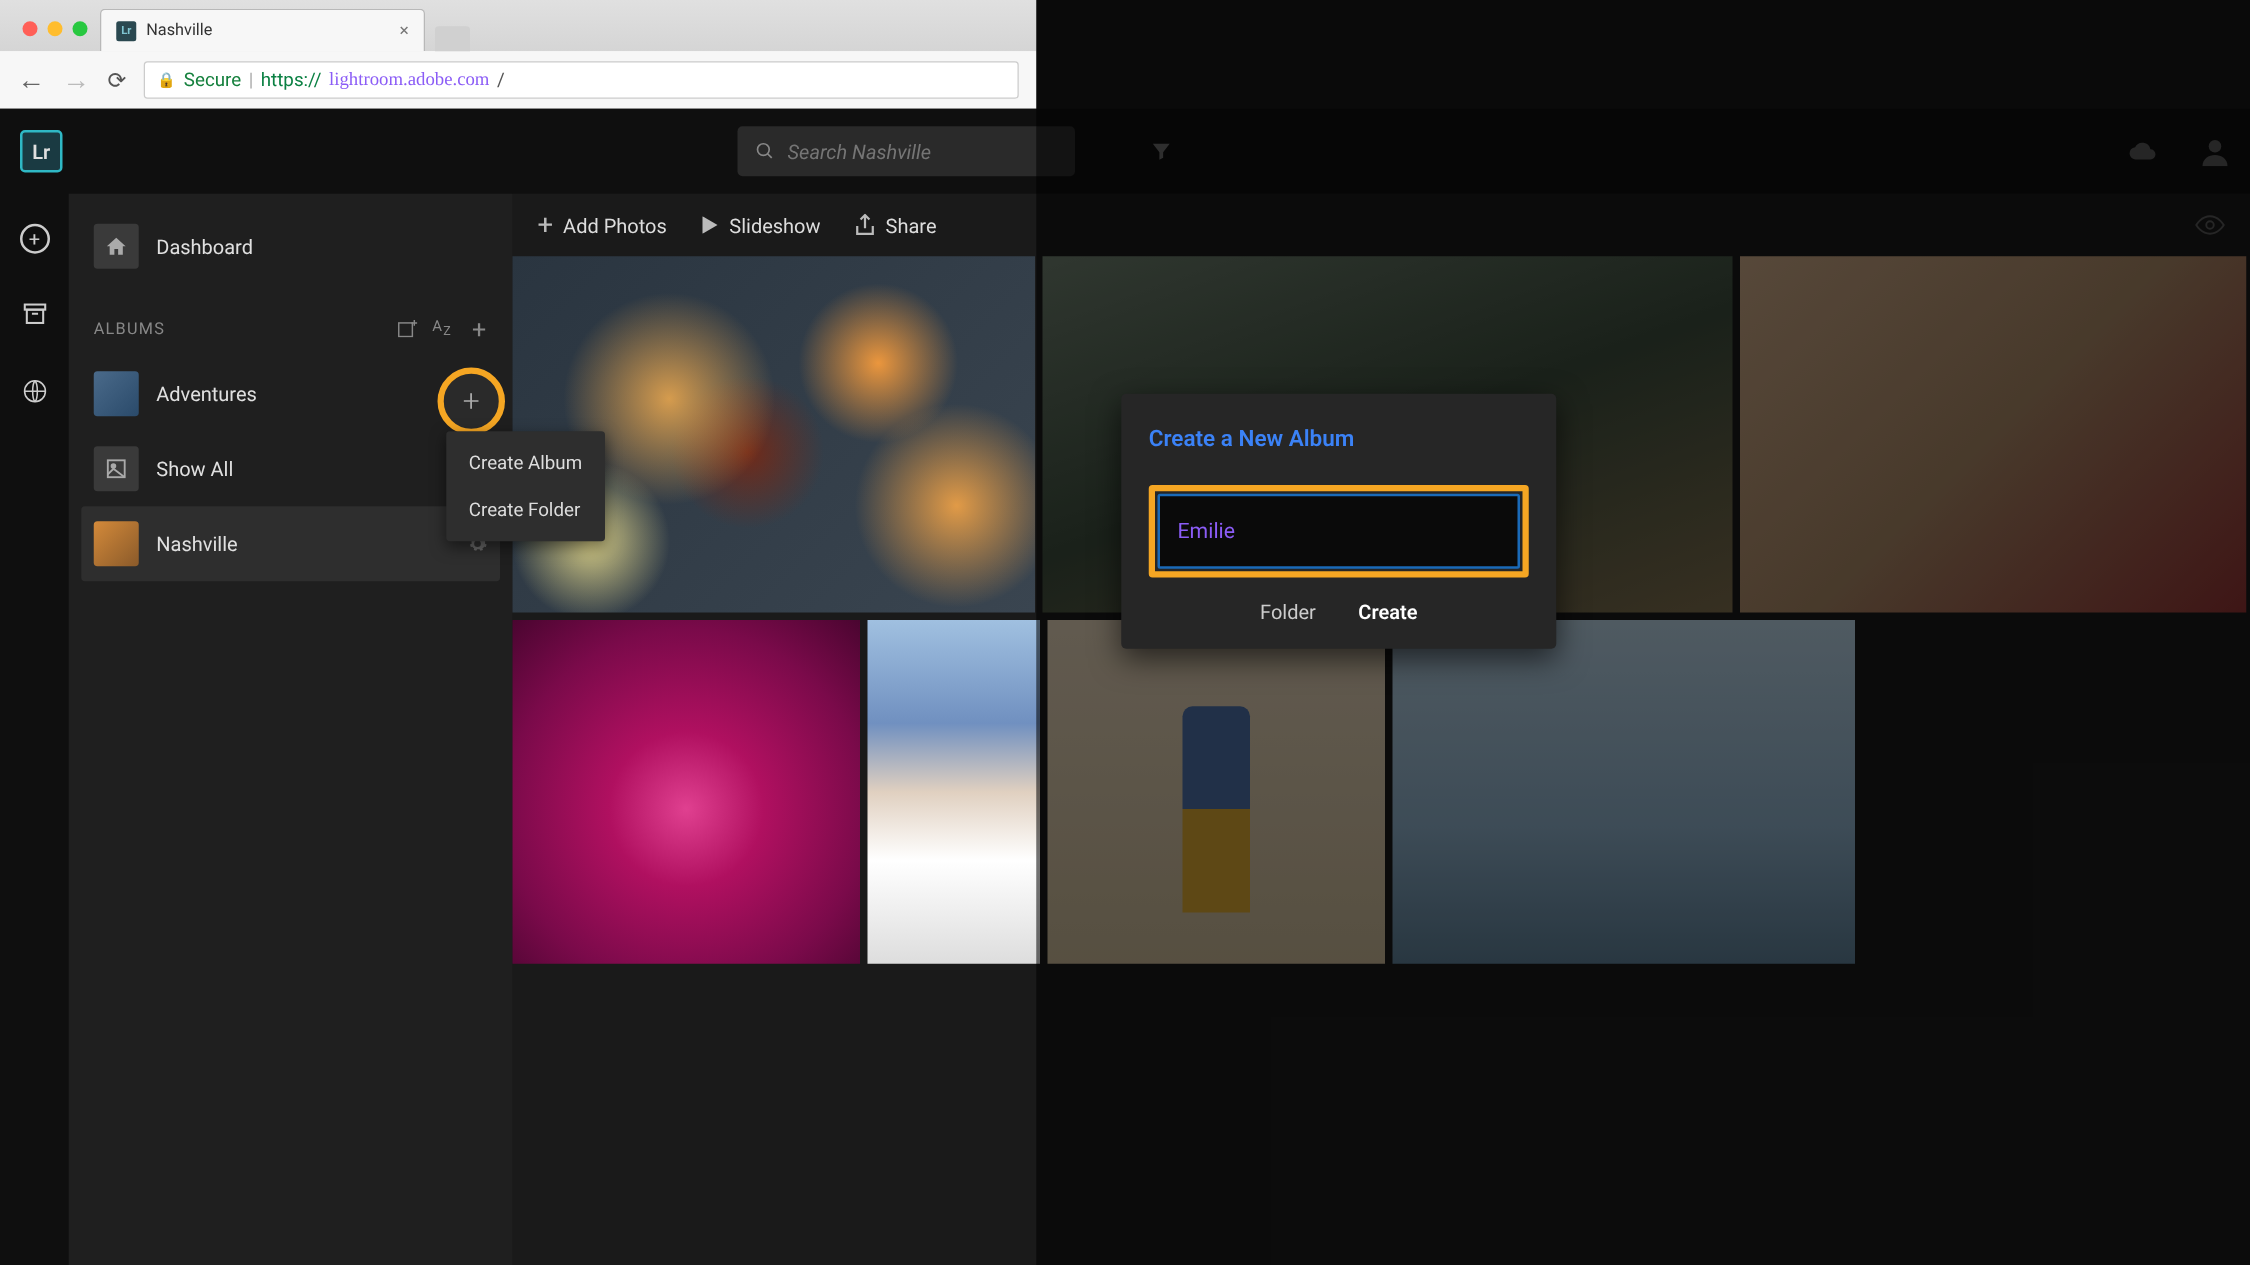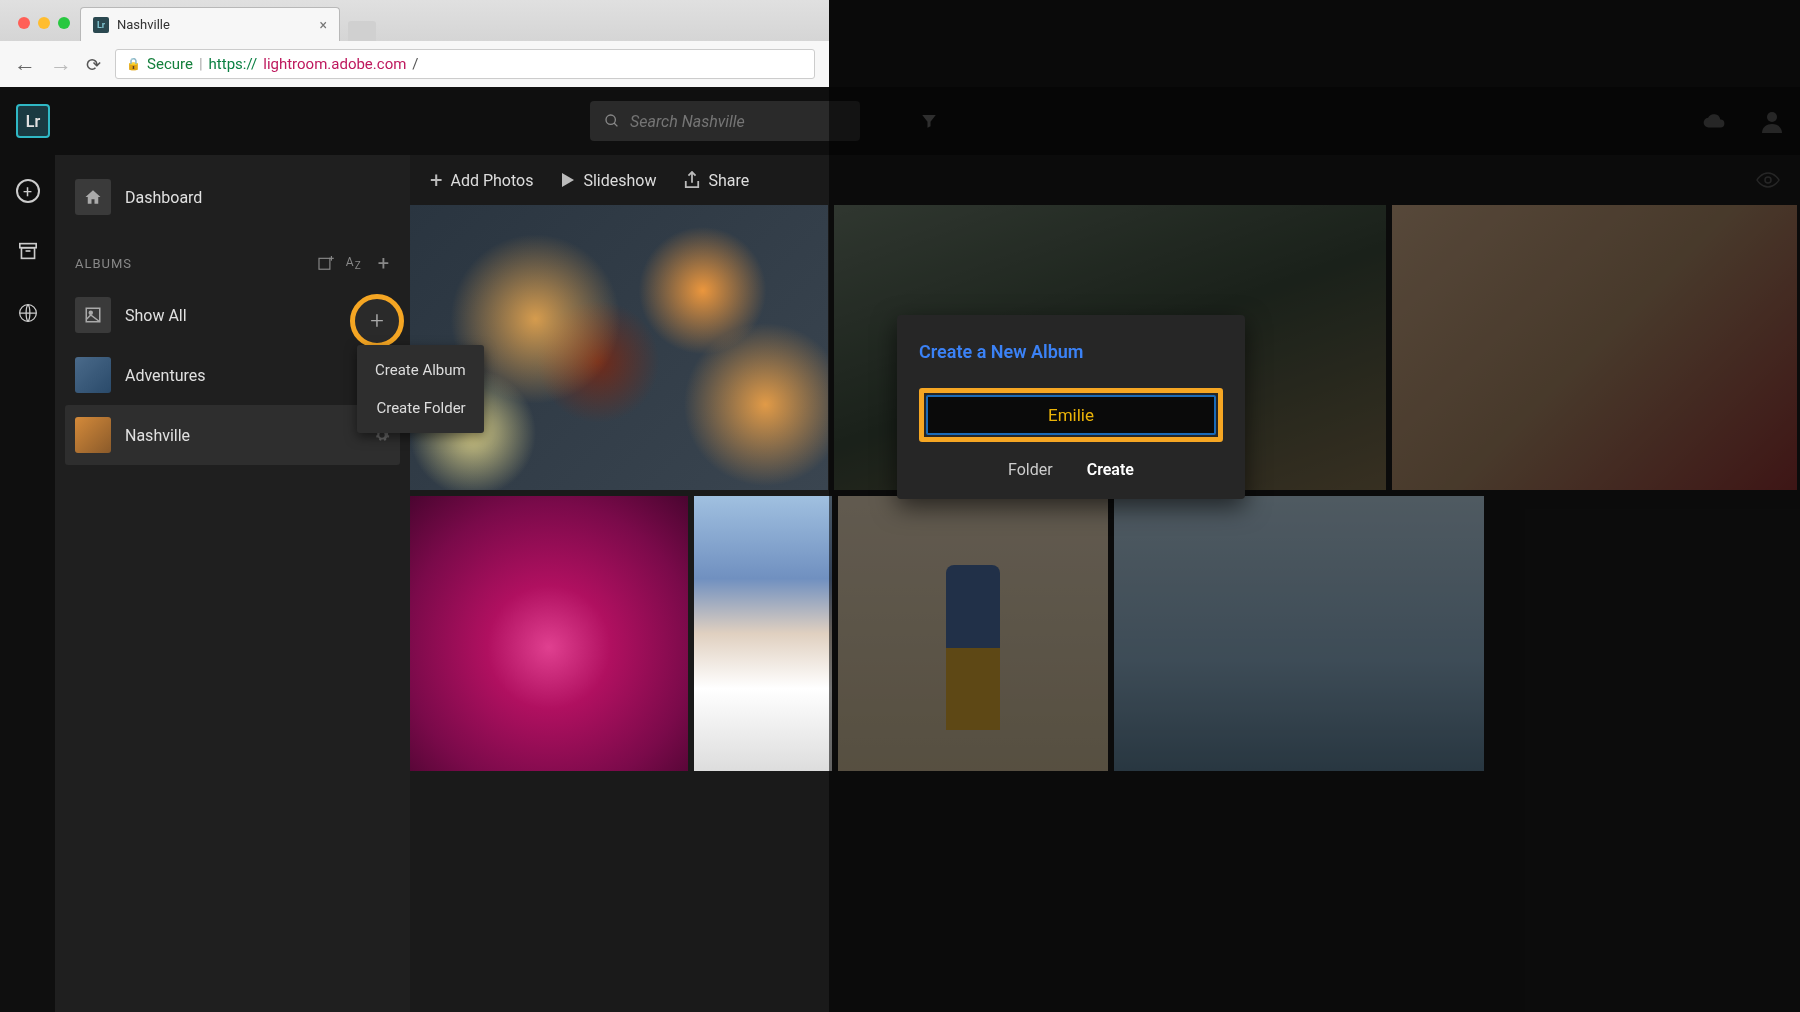--- a/index.html
+++ b/index.html
@@ -20,21 +20,21 @@
 .newtab { width: 28px; height: 20px; background: #d0d0d0; border-radius: 3px 3px 0 0; margin-left: 8px; margin-bottom: 0; }
 .addr-bar { height: 46px; display: flex; align-items: center; padding: 0 14px; gap: 14px; background: #f7f7f7; }
 .nav-arrow { color: #666; font-size: 22px; }
 .nav-arrow.disabled { color: #bbb; }
 .reload { color: #555; font-size: 18px; }
 .url-field { flex: 1; display: flex; align-items: center; background: #fff; border: 1px solid #ccc; border-radius: 3px; height: 30px; padding: 0 10px; gap: 6px; font-size: 15px; }
 .lock { color: #0b8043; font-size: 12px; }
 .secure { color: #15803d; }
 .url-sep { color: #aaa; }
 .proto { color: #0b8043; }
-.domain { color: #be185d; }
+.domain { color: #8b5cf6; font-family: Liberation Serif, serif; }
 .path { color: #555; }
 
 
 .app { position: absolute; top: 87px; left: 0; right: 0; bottom: 0; background: #1a1a1a; display: flex; flex-direction: column; }
 .app-header { height: 68px; background: #0f0f0f; display: flex; align-items: center; padding: 0 16px; gap: 20px; }
 .lr-logo { width: 34px; height: 34px; border: 2px solid #2fb8c5; border-radius: 4px; display: flex; align-items: center; justify-content: center; color: #e0e0e0; font-size: 16px; font-weight: 600; background: #1a3a42; }
 .spacer { flex: 1; }
 .search-box { display: flex; align-items: center; background: #2a2a2a; border-radius: 4px; height: 40px; width: 270px; padding: 0 14px; gap: 10px; margin-left: 520px; }
 .search-box input { background: transparent; border: none; color: #d946ef; font-size: 16px; font-style: italic; width: 100%; outline: none; }
 .funnel { color: #666; margin-left: 40px; font-size: 18px; }
@@ -79,28 +79,28 @@
 
 
 .dim { position: absolute; top: 0; left: 829px; right: 0; height: 87px; background: rgba(0,0,0,0.6); z-index: 5; }
 .dim-body { position: absolute; top: 87px; left: 829px; right: 0; bottom: 0; background: rgba(0,0,0,0.55); z-index: 5; pointer-events: none; }
 
 
 .plus-highlight { position: absolute; width: 54px; height: 54px; border: 5px solid #f5a623; border-radius: 50%; top: 294px; left: 350px; z-index: 20; display: flex; align-items: center; justify-content: center; background: #2a2a2a; }
 .plus-highlight span { color: #aaa; font-size: 24px; font-weight: 300; }
 
 
-.dropdown { position: absolute; top: 345px; left: 357px; background: #2e2e2e; border-radius: 3px; z-index: 25; box-shadow: 0 4px 12px rgba(0,0,0,0.5); padding: 6px 0; text-align: right; }
+.dropdown { position: absolute; top: 345px; left: 357px; background: #2e2e2e; border-radius: 3px; z-index: 25; box-shadow: 0 4px 12px rgba(0,0,0,0.5); padding: 6px 0; }
 .dd-item { padding: 10px 18px; color: #ddd; font-size: 15px; white-space: nowrap; }
 
 
 .modal { position: absolute; top: 315px; left: 897px; width: 348px; background: #262626; border-radius: 4px; z-index: 30; padding: 26px 22px 20px 22px; box-shadow: 0 8px 24px rgba(0,0,0,0.6); }
 .modal-title { color: #3b82f6; font-size: 18px; font-weight: 600; margin-bottom: 26px; }
 .input-wrap { border: 5px solid #f5a623; border-radius: 3px; padding: 2px; margin-bottom: 18px; }
-.modal input { width: 100%; background: #0a0a0a; border: 2px solid #1a6ab8; color: #eab308; font-size: 17px; padding: 8px 14px; outline: none; border-radius: 2px; text-align: center; }
+.modal input { width: 100%; background: #0a0a0a; border: 2px solid #1a6ab8; color: #8b5cf6; font-size: 17px; padding: 18px 14px; outline: none; border-radius: 2px; }
 .modal-actions { display: flex; justify-content: center; gap: 34px; }
 .modal-btn { color: #ccc; font-size: 16px; background: none; border: none; cursor: pointer; }
 .modal-btn.primary { color: #fff; font-weight: 600; }
 
 svg { display: block; }
 </style>
 </head>
 <body>
 
 <div class="browser-chrome">
@@ -199,32 +199,32 @@
               <rect x="1" y="3" width="14" height="14"></rect>
               <line x1="14" y1="3" x2="20" y2="3"></line>
               <line x1="17" y1="0" x2="17" y2="6"></line>
             </svg>
         </span>
         <span class="hdr-icon" style="font-size:12px;">A<sub style="font-size:10px;">Z</sub></span>
         <span class="hdr-icon" style="font-size:20px; margin-left:4px;">+</span>
       </div>
 
       <div class="sb-item">
+        <div class="sb-thumb adv"></div>
+        <span>Adventures</span>
+      </div>
+      <div class="sb-item">
         <div class="sb-icon">
           <svg width="18" height="18" viewBox="0 0 24 24" fill="none" stroke="#aaa" stroke-width="2">
               <rect x="3" y="3" width="18" height="18"></rect>
               <circle cx="9" cy="9" r="2" fill="#aaa"></circle>
               <path d="M3 18l6-6 12 9"></path>
             </svg>
         </div>
         <span>Show All</span>
-      </div>
-      <div class="sb-item">
-        <div class="sb-thumb adv"></div>
-        <span>Adventures</span>
       </div>
       <div class="sb-item selected">
         <div class="sb-thumb"></div>
         <span>Nashville</span>
         <span class="sb-gear">
           <svg width="16" height="16" viewBox="0 0 24 24" fill="#666">
               <path d="M12 8a4 4 0 100 8 4 4 0 000-8zm9 4l2 1-1 3-2-0.5a8 8 0 01-2 2l0.5 2-3 1-1-2a8 8 0 01-3 0l-1 2-3-1 0.5-2a8 8 0 01-2-2l-2 0.5-1-3 2-1a8 8 0 010-3l-2-1 1-3 2 0.5a8 8 0 012-2l-0.5-2 3-1 1 2a8 8 0 013 0l1-2 3 1-0.5 2a8 8 0 012 2l2-0.5 1 3-2 1a8 8 0 010 3z"></path>
             </svg>
         </span>
       </div>

